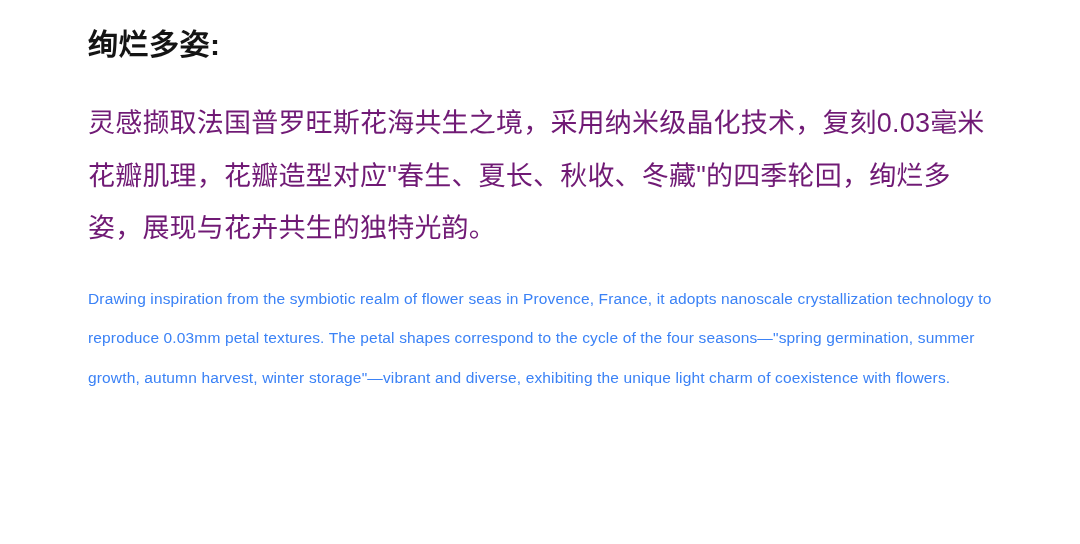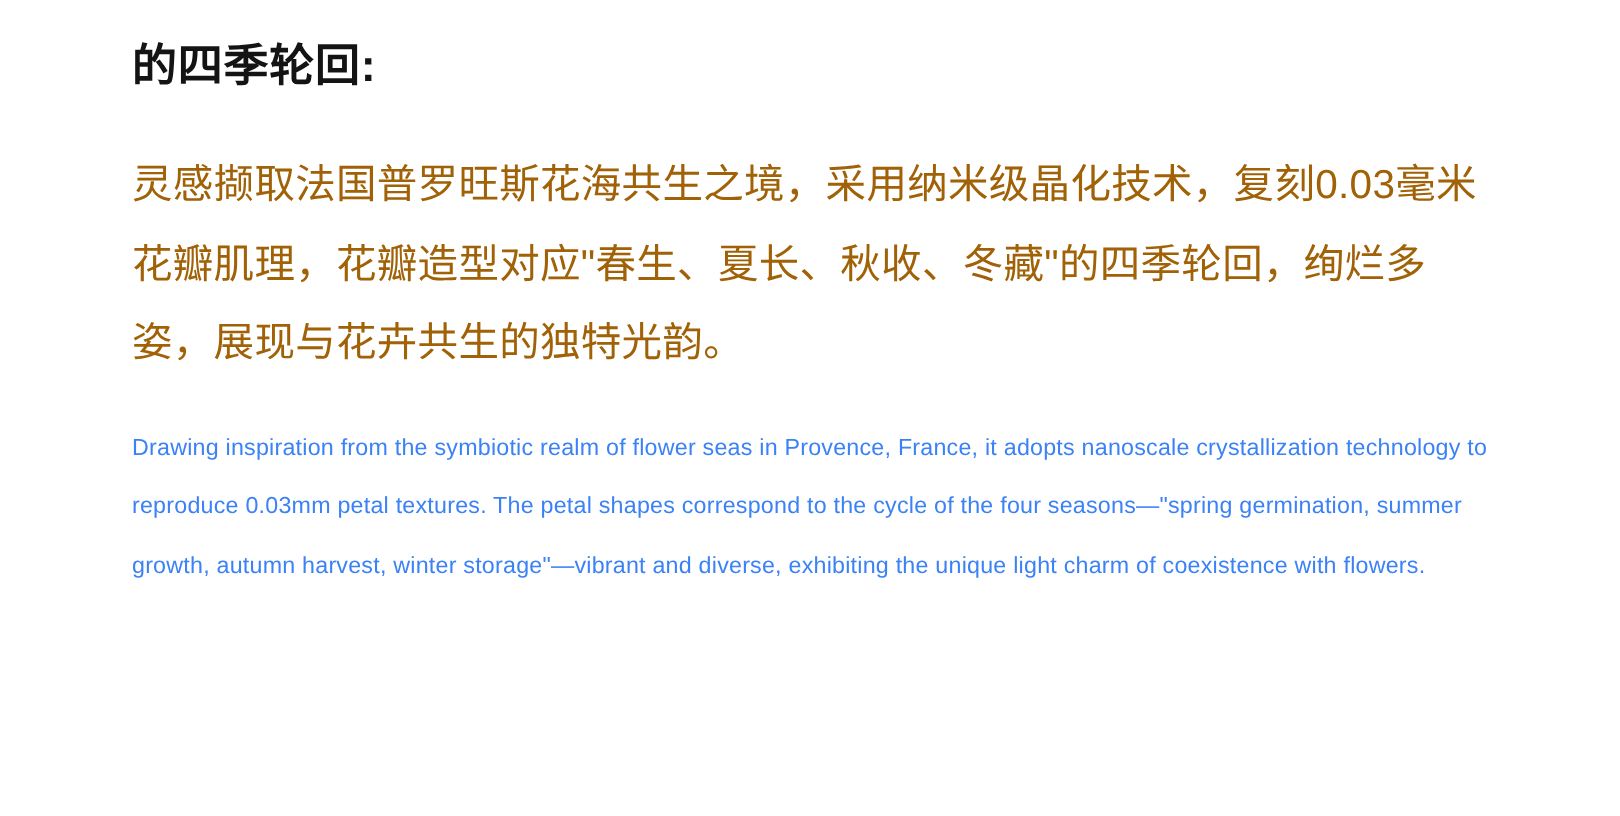--- a/index.html
+++ b/index.html
@@ -30,35 +30,35 @@
     letter-spacing: 0.5px;
     color: #141414;
     line-height: 1.5;
   }
   .cn-body {
     margin: 0;
     padding-top: 30px;
     font-size: 27px;
     font-weight: 400;
     line-height: 1.95;
-    color: #a16207;
+    color: #701a75;
     letter-spacing: 0.2px;
     max-width: 910px;
   }
   .en-body {
     margin: 0;
     padding-top: 24px;
     font-size: 15.5px;
     font-weight: 400;
     line-height: 2.55;
     color: #3b82f6;
     letter-spacing: 0.15px;
     max-width: 905px;
   }
 </style>
 </head>
 <body>
 
 <div class="page">
-  <h2 class="section-title">的四季轮回:</h2>
+  <h2 class="section-title">绚烂多姿:</h2>
   <p class="cn-body">灵感撷取法国普罗旺斯花海共生之境，采用纳米级晶化技术，复刻0.03毫米花瓣肌理，花瓣造型对应"春生、夏长、秋收、冬藏"的四季轮回，绚烂多姿，展现与花卉共生的独特光韵。</p>
   <p class="en-body">Drawing inspiration from the symbiotic realm of flower seas in Provence, France, it adopts nanoscale crystallization technology to reproduce 0.03mm petal textures. The petal shapes correspond to the cycle of the four seasons—"spring germination, summer growth, autumn harvest, winter storage"—vibrant and diverse, exhibiting the unique light charm of coexistence with flowers.</p>
 </div>
 
 </body></html>

